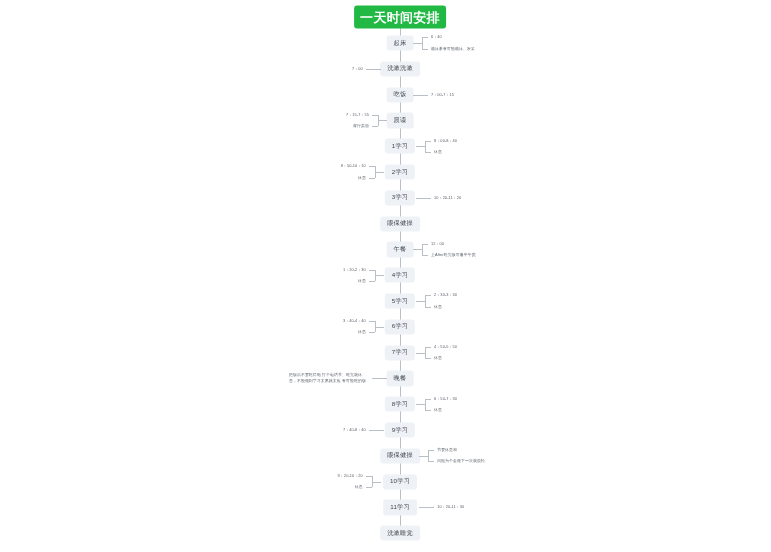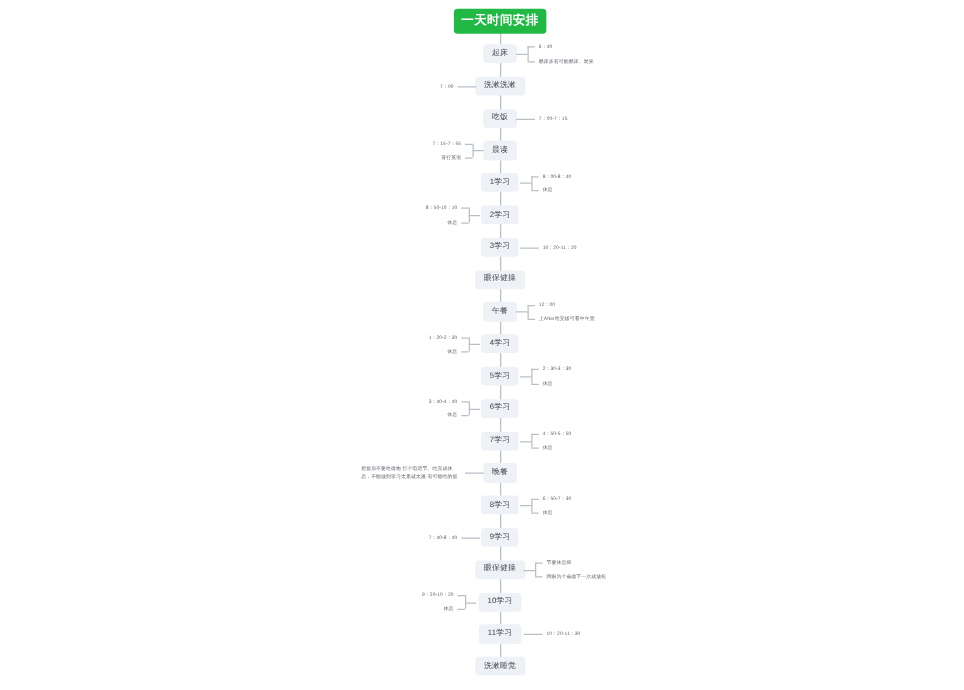--- a/index.html
+++ b/index.html
@@ -37,21 +37,21 @@
     transform: translate(-50%, -50%);
     box-sizing: border-box;
     white-space: nowrap;
     text-align: center;
     line-height: 1;
   }
 
   .node.root {
     background: #21b944;
     color: #ffffff;
-    font-size: 10px;
+    font-size: 13px;
     font-weight: bold;
     padding: 5px 6px;
     border-radius: 3px;
     letter-spacing: 0.3px;
   }
 
   .node.branch {
     background: #eef1f5;
     color: #41474f;
     font-size: 6.2px;

